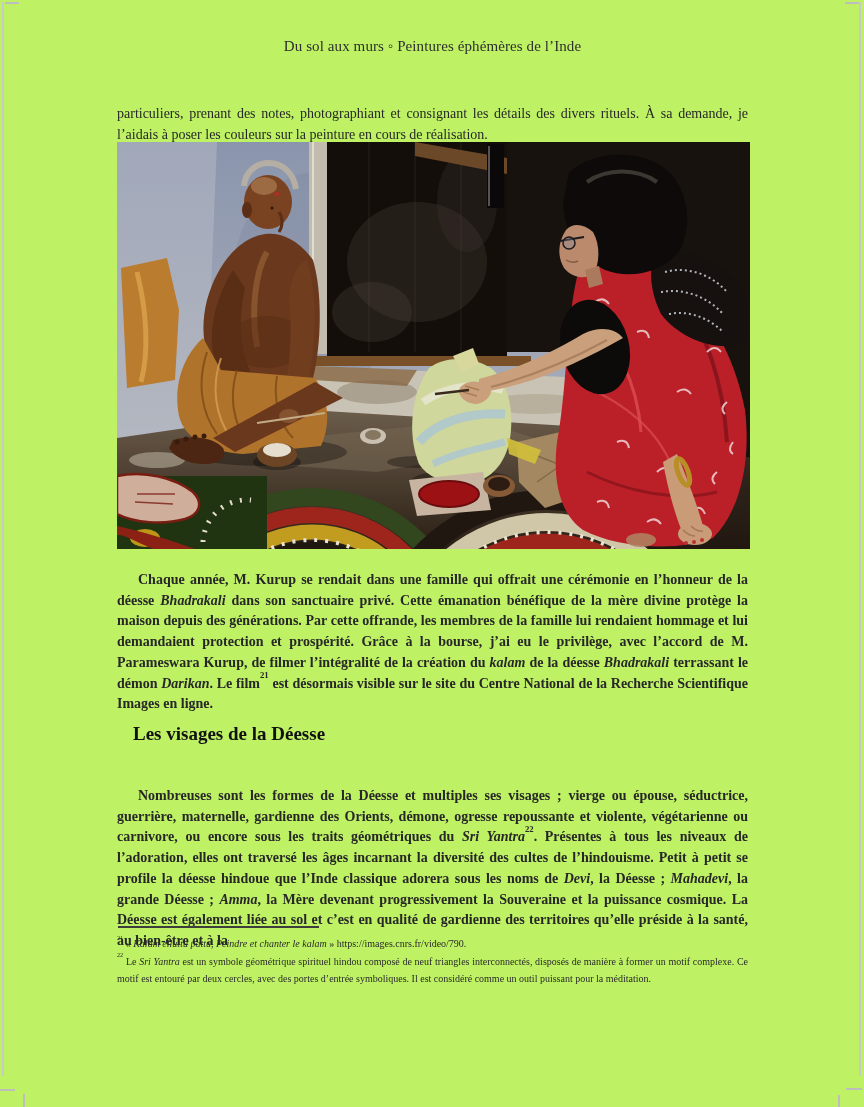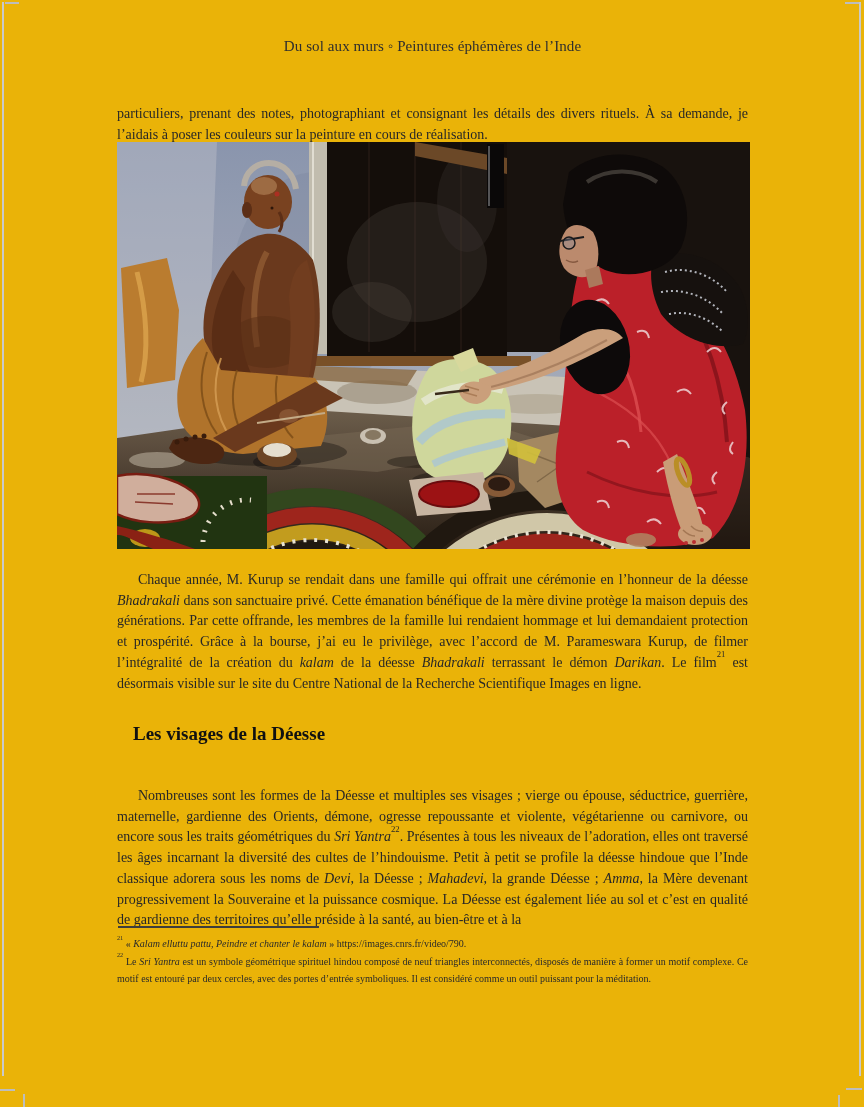--- a/index.html
+++ b/index.html
@@ -1,28 +1,28 @@
 <!DOCTYPE html>
 <html lang="fr"><head>
 <meta charset="utf-8">
 <style>
   html,body{margin:0;padding:0;background:#ffffff;}
   .page{
     position:relative;width:864px;height:1107px;margin:0 auto;
-    background:#eab308;overflow:hidden;
+    background:#bef264;overflow:hidden;
     font-family:"Liberation Serif","DejaVu Serif",serif;color:#262626;
   }
   
   .mark{position:absolute;background:#c9c9c9;}
   .mark.dark{background:#bdbdbd;}
   
   .tb{position:absolute;left:117px;width:631px;}
   .header-line{top:38px;text-align:center;font-size:15px;color:#2e2e2e;letter-spacing:.1px;}
   .para{font-size:14px;line-height:20.7px;text-align:justify;color:#272727;}
-  .para.ind{text-indent:21px;}
+  .para.ind{text-indent:21px;font-weight:bold;}
   .p-top{top:90px;}
   .p-ceremony{top:556px;}
   .s-heading{top:707px;font-size:19px;font-weight:bold;color:#111111;}
   .p-goddess{top:772px;}
   .it{font-style:italic;}
   sup.fnref{font-size:62%;line-height:0;position:relative;top:-0.45em;}
   .fn-rule{position:absolute;left:118px;top:926px;width:201px;height:2px;background:#3d3d3d;}
   .footnotes{top:935px;font-size:10px;line-height:17.6px;text-align:justify;color:#2a2a2a;}
   .footnotes p{margin:0;}
   .page-number{top:1031px;text-align:center;font-size:14.5px;color:#333333;}

